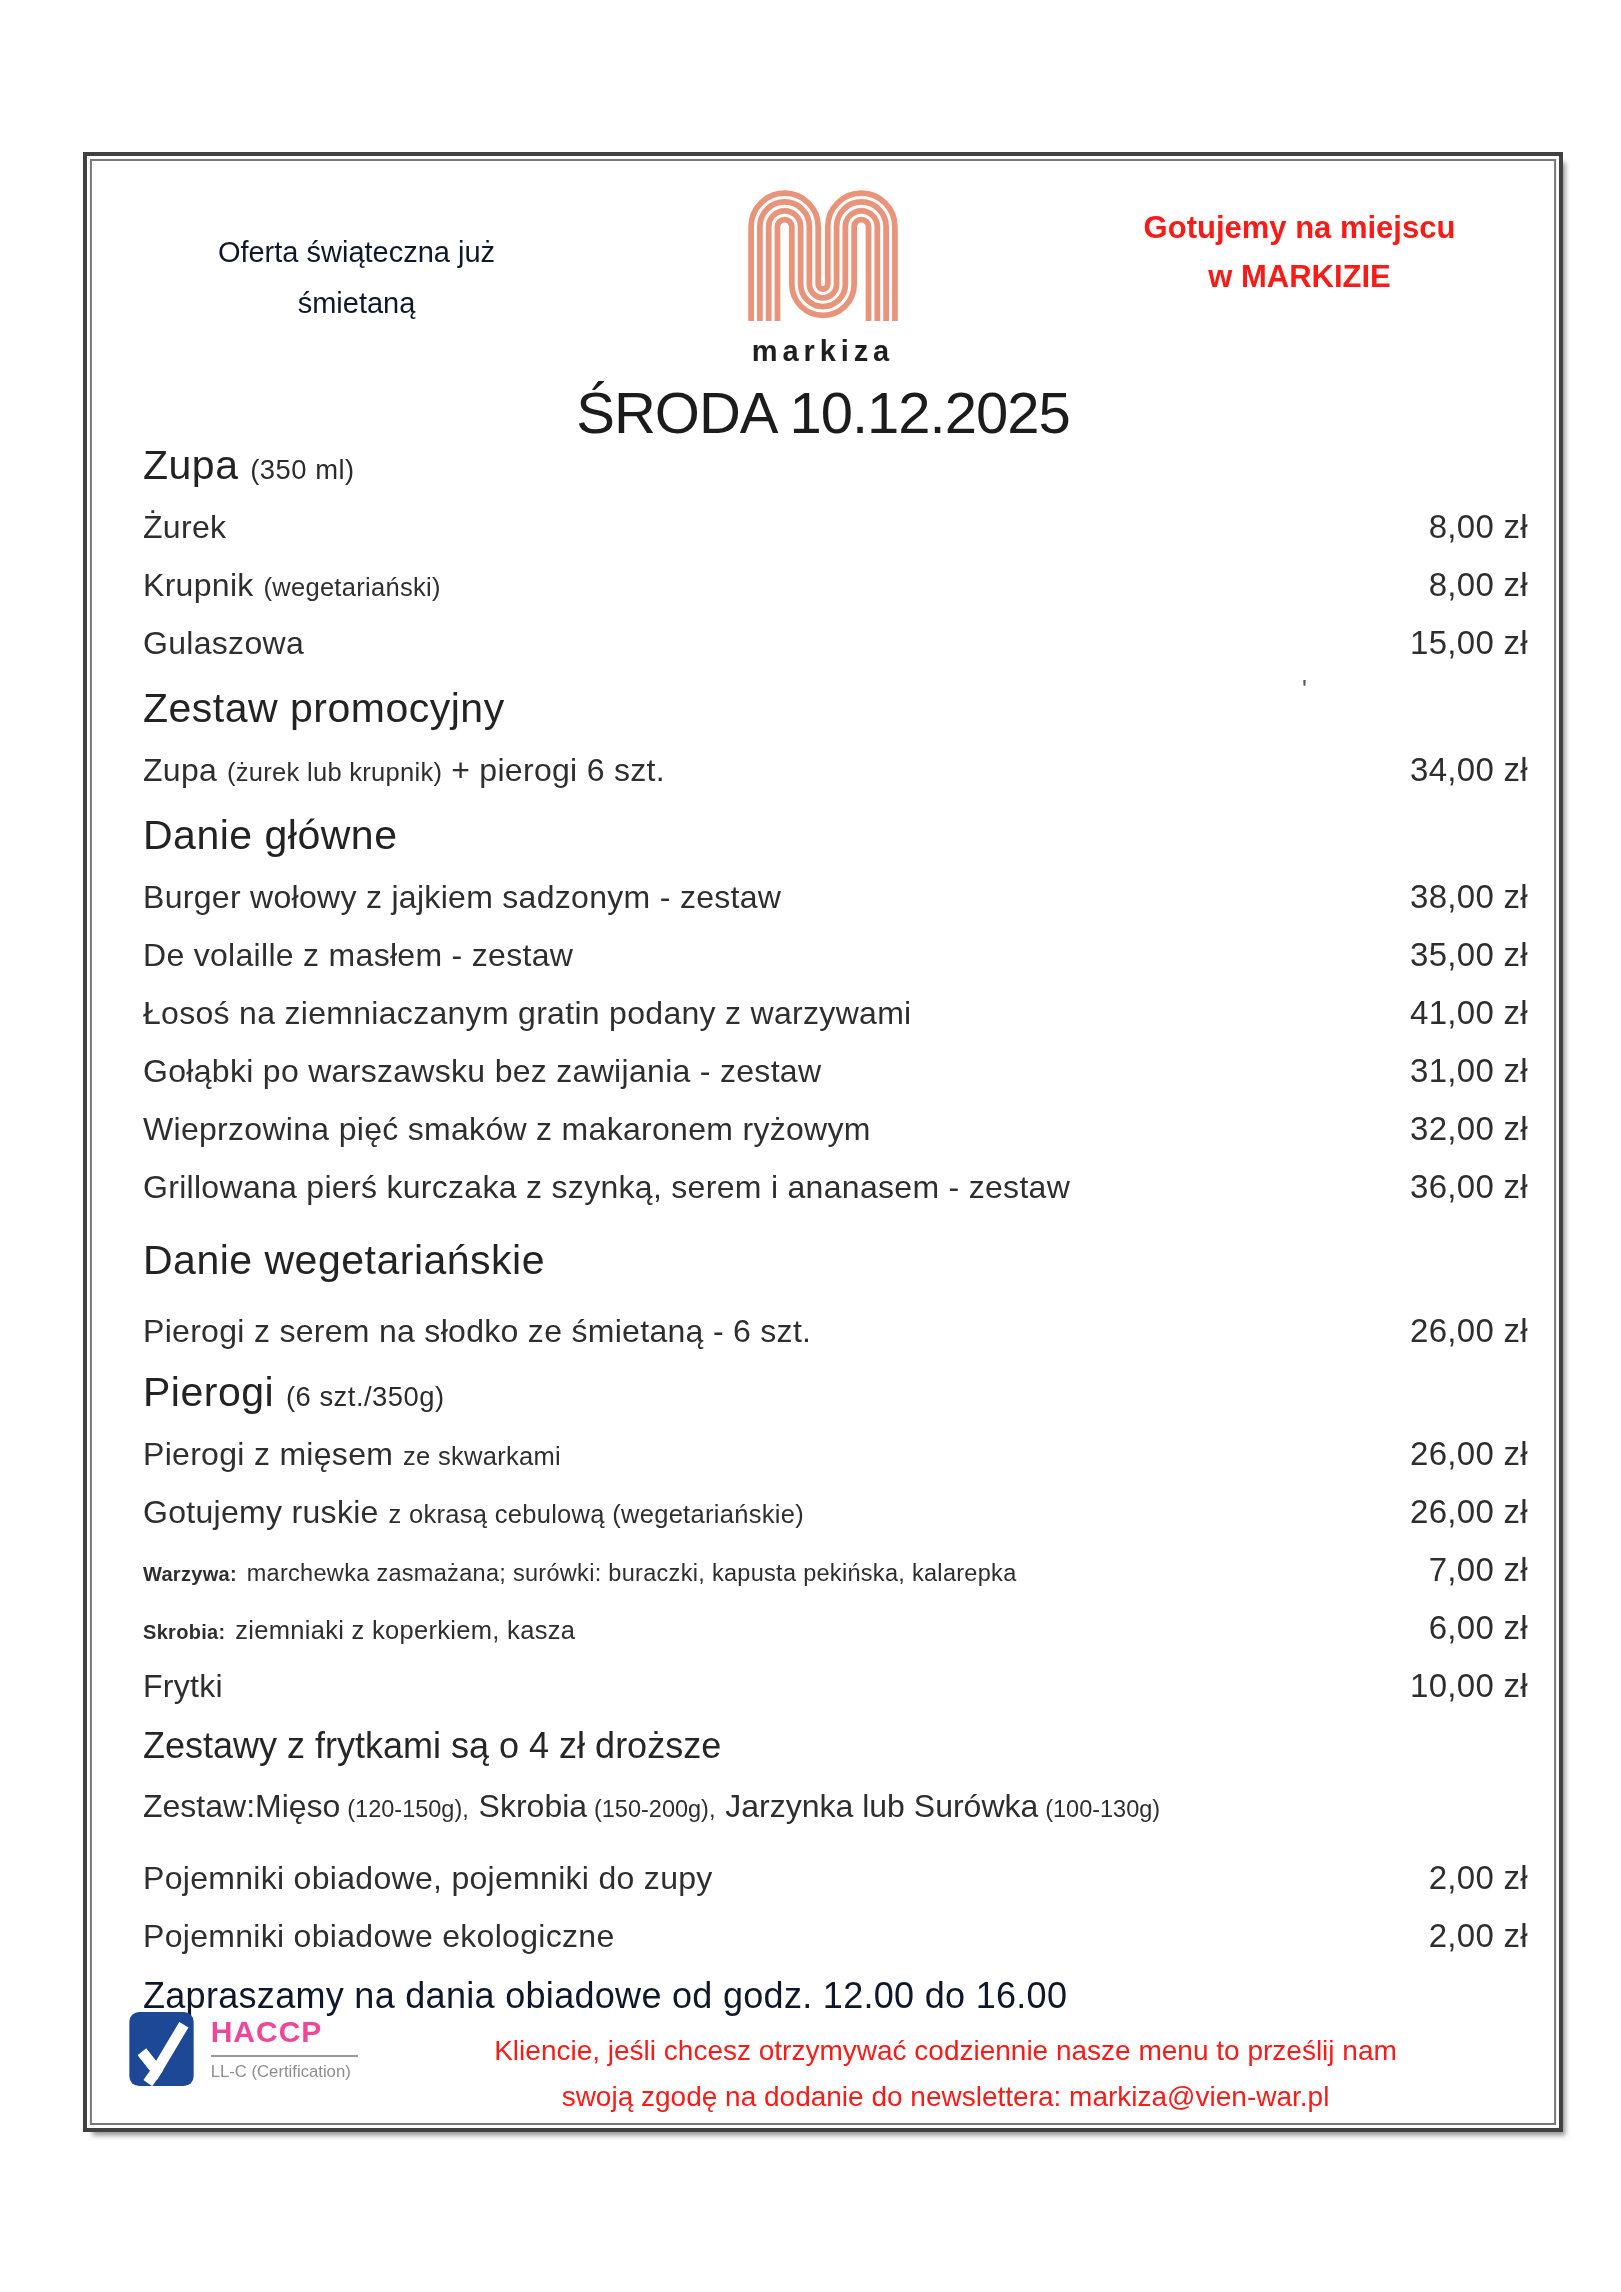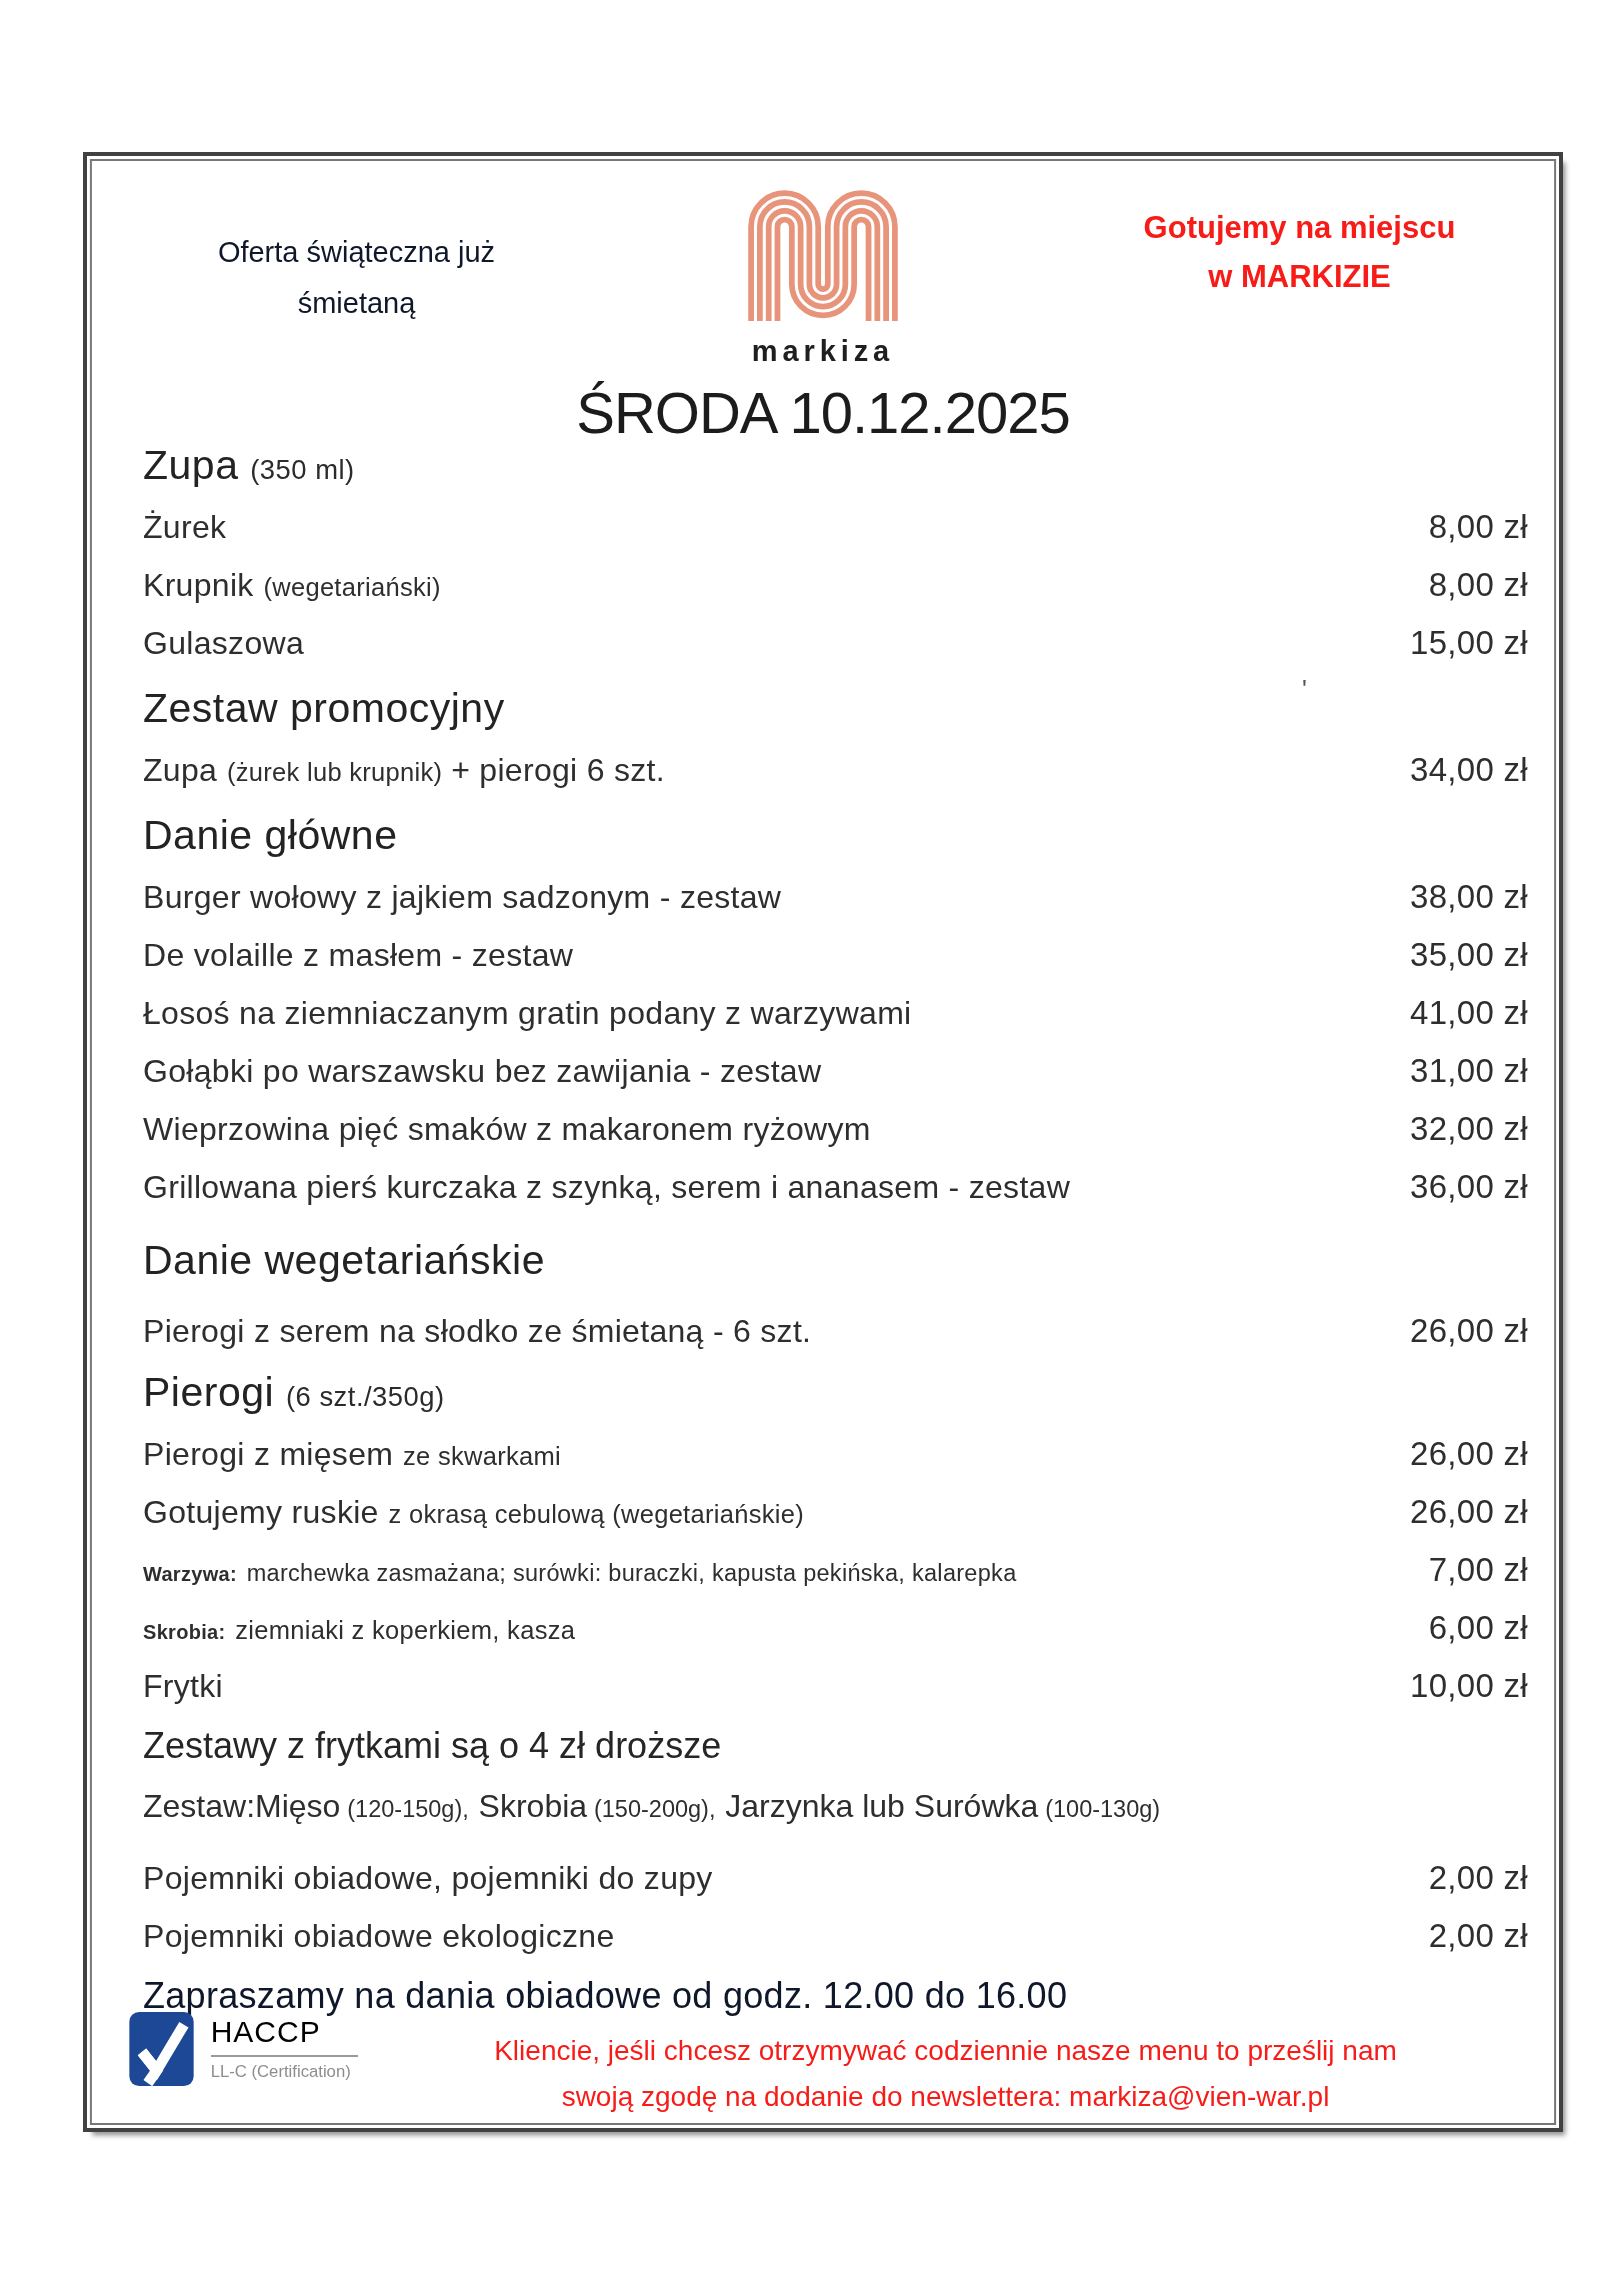--- a/index.html
+++ b/index.html
@@ -49,21 +49,21 @@
   .gap-m{margin-top:11.8px;}
   .info-line{height:61px;line-height:61px;font-size:36px;font-weight:500;color:#262626;}
   .sklad{display:flex;align-items:baseline;height:61px;line-height:61px;font-size:32px;white-space:nowrap;}
   .sklad .sm{font-size:23.5px;margin-left:6.9px;}
   .sklad .lg{margin-left:9.8px;}
   .sklad .lg:first-child{margin-left:0;}
   .hours{height:61px;line-height:61px;font-size:36px;font-weight:400;color:#0f172a;letter-spacing:0.3px;}
   
   .haccp{position:absolute;left:41px;top:1855px;display:flex;align-items:flex-start;}
   .haccp-text{margin-left:15.7px;padding-top:3.9px;}
-  .haccp-title{font-size:30px;font-weight:400;color:#000000;letter-spacing:1px;}
+  .haccp-title{font-size:30px;font-weight:700;color:#ec4899;letter-spacing:1px;}
   .haccp-rule{width:147px;height:2px;background:#9a9a9a;margin:5.9px 0 4.9px 0;}
   .haccp-sub{font-size:16.7px;color:#8d8d8d;}
   .newsletter{
     position:absolute;left:289px;right:44px;top:1872px;text-align:center;
     color:#f71c18;font-size:28px;font-weight:500;line-height:46px;
   }
 </style>
 </head>
 <body>
 

